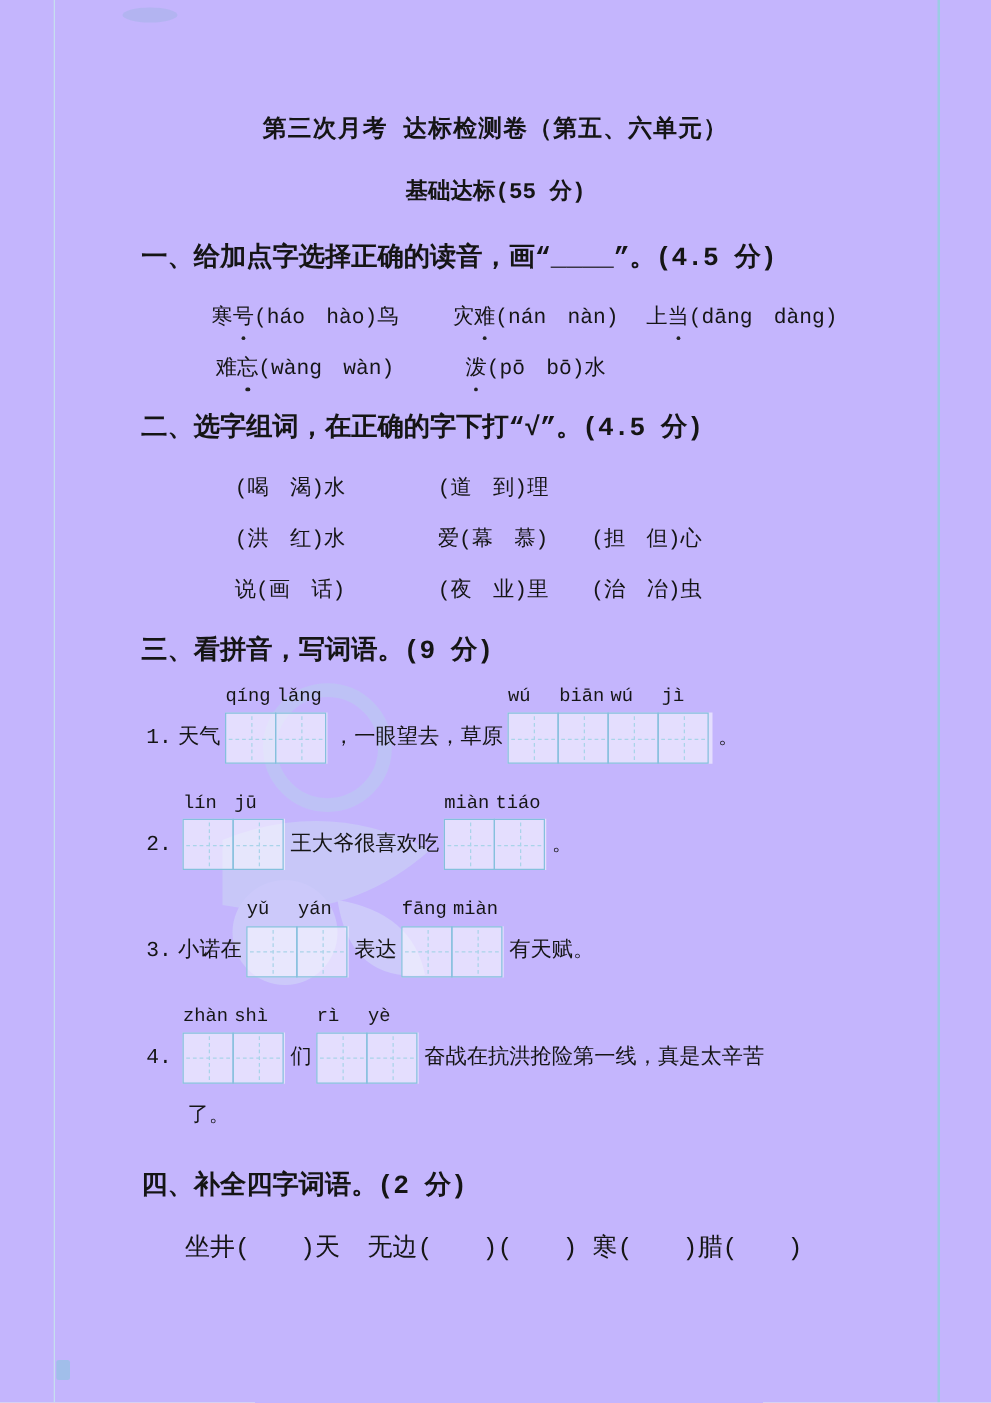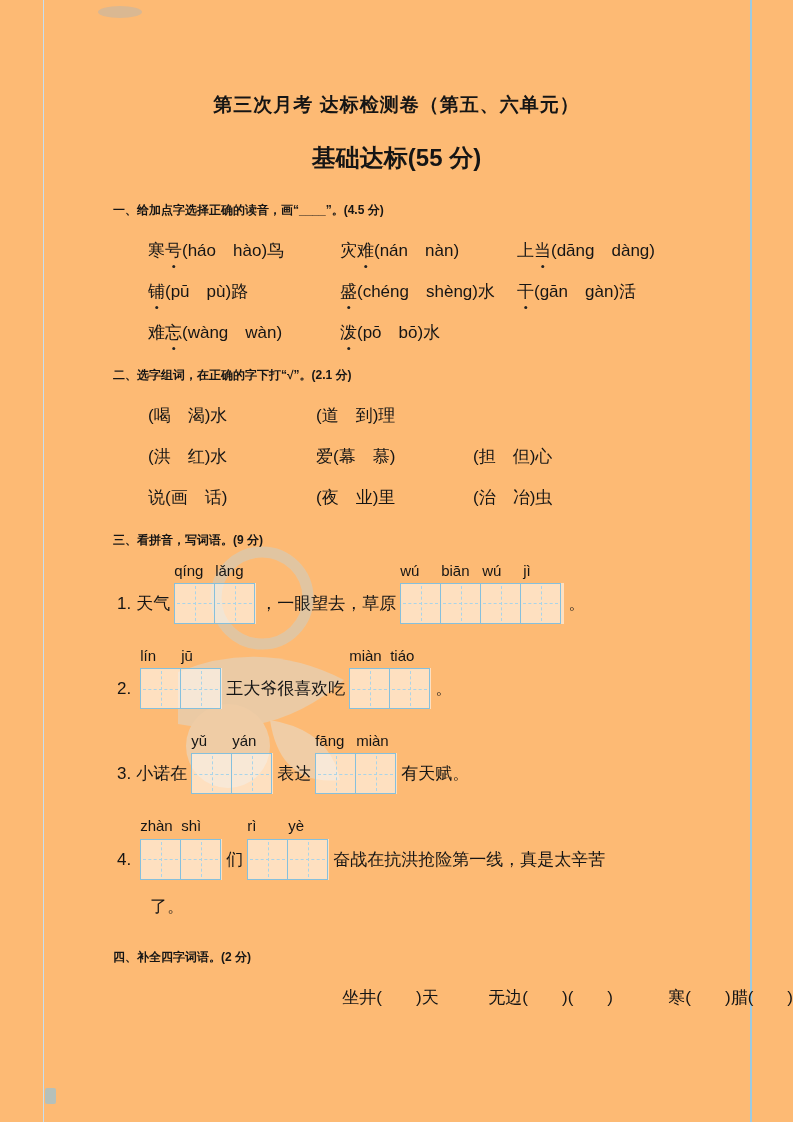--- a/index.html
+++ b/index.html
@@ -1,43 +1,43 @@
 <!DOCTYPE html>
 <html><head>
 <meta charset="utf-8">
 <style>
   html,body { margin:0; padding:0; background:#e8e8e8; }
   .page {
     position:relative;
     width:793px; height:1122px;
     margin:0 auto;
-    background:#fdba74;
-    font-family:Liberation Sans, sans-serif;
+    background:#c4b5fd;
+    font-family:Liberation Mono, monospace;
     color:#151515;
     line-height:1.35;
     overflow:hidden;
   }
   
   .edge-line { position:absolute; top:0; bottom:0; }
   .edge-line.left  { left:43px;  width:1px; background:#c6def0; }
   .edge-line.right { left:750px; width:2px; background:#9ccbe4; }
   .artifact-top { position:absolute; left:98px; top:6px; width:44px; height:12px;
                   background:rgba(140,180,215,0.30); border-radius:50%; }
   .artifact-bottom-left { position:absolute; left:45px; top:1088px; width:11px; height:16px;
                   background:#8fc3e0; opacity:.65; border-radius:2px; }
   .watermark { position:absolute; left:150px; top:540px; opacity:.38; pointer-events:none; }
 
   .title { padding-top:92px; text-align:center; font-size:19px; font-weight:bold; letter-spacing:1px; }
-  .subtitle { margin-top:24px; text-align:center; font-size:24px; font-weight:bold; }
-
-  .sec-heading { margin:22px 0 0 113px; font-size:12px; font-weight:bold; }
+  .subtitle { margin-top:24px; text-align:center; font-size:18px; font-weight:bold; }
+
+  .sec-heading { margin:22px 0 0 113px; font-size:21px; font-weight:bold; }
   #s1-heading { margin-top:28px; }
   #s4-heading { margin-top:30px; }
 
-  .rows { margin-left:148px; margin-top:4px; position:relative; z-index:2; }
+  .rows { margin-left:148px; margin-top:4px; position:relative; z-index:2;text-align:center; }
   .row { display:flex; height:41px; align-items:flex-end; font-size:17px; }
   .cell { white-space:pre; }
   .s1-row .cell:nth-child(1) { width:192px; }
   .s1-row .cell:nth-child(2) { width:177px;margin-top:20px; }
   .s2-row .cell:nth-child(1) { width:168px; }
   .s2-row .cell:nth-child(2) { width:157px; }
 
   .dot-ch { position:relative; display:inline-block; }
   .dot-ch::after {
     content:''; position:absolute; left:50%; bottom:-5px;
@@ -57,21 +57,21 @@
   .box-row { display:flex; background:rgba(255,255,255,0.55); }
   .pbox { width:41px; height:41px; box-sizing:border-box;
           border:1px solid #85c0dd; margin-left:-1px; position:relative; }
   .pbox:first-child { margin-left:0; }
   .pbox::before { content:''; position:absolute; top:2px; bottom:2px; left:50%;
                   border-left:1px dashed #a9d4e9; }
   .pbox::after  { content:''; position:absolute; left:2px; right:2px; top:50%;
                   border-top:1px dashed #a9d4e9; }
   .py-cont { margin:16px 0 0 150px; font-size:17px; }
 
-  #s4-row { display:flex; margin:22px 0 0 148px; font-size:17px; position:relative; z-index:2;justify-content:flex-end; }
+  #s4-row { display:flex; margin:22px 0 0 148px; font-size:20px; position:relative; z-index:2; }
   #s4-row .cell:nth-child(1) { width:146px; }
   #s4-row .cell:nth-child(2) { width:180px; }
 </style>
 </head>
 <body>
 
 <div class="page">
 
   <div class="edge-line left"></div>
   <div class="edge-line right"></div>
@@ -89,31 +89,26 @@
   <div class="subtitle">基础达标(55 分)</div>
 
   <div class="sec-heading" id="s1-heading">一、给加点字选择正确的读音，画“____”。(4.5 分)</div>
   <div class="rows" id="s1-rows">
       <div class="row s1-row">
         <span class="cell"><span>寒</span><span class="dot-ch">号</span><span>(háo　hào)</span><span>鸟</span></span>
         <span class="cell"><span>灾</span><span class="dot-ch">难</span><span>(nán　nàn)</span></span>
         <span class="cell"><span>上</span><span class="dot-ch">当</span><span>(dāng　dàng)</span></span>
       </div>
       <div class="row s1-row">
-        <span class="cell"><span class="dot-ch">铺</span><span>(pū　pù)</span><span>路</span></span>
-        <span class="cell"><span class="dot-ch">盛</span><span>(chéng　shèng)</span><span>水</span></span>
-        <span class="cell"><span class="dot-ch">干</span><span>(gān　gàn)</span><span>活</span></span>
-      </div>
-      <div class="row s1-row">
         <span class="cell"><span>难</span><span class="dot-ch">忘</span><span>(wàng　wàn)</span></span>
         <span class="cell"><span class="dot-ch">泼</span><span>(pō　bō)</span><span>水</span></span>
       </div>
     </div>
 
-  <div class="sec-heading" id="s2-heading">二、选字组词，在正确的字下打“√”。(2.1 分)</div>
+  <div class="sec-heading" id="s2-heading">二、选字组词，在正确的字下打“√”。(4.5 分)</div>
   <div class="rows" id="s2-rows">
       <div class="row s2-row">
         <span class="cell">(喝　渴)水</span>
         <span class="cell">(道　到)理</span>
       </div>
       <div class="row s2-row">
         <span class="cell">(洪　红)水</span>
         <span class="cell">爱(幕　慕)</span>
         <span class="cell">(担　但)心</span>
       </div>

